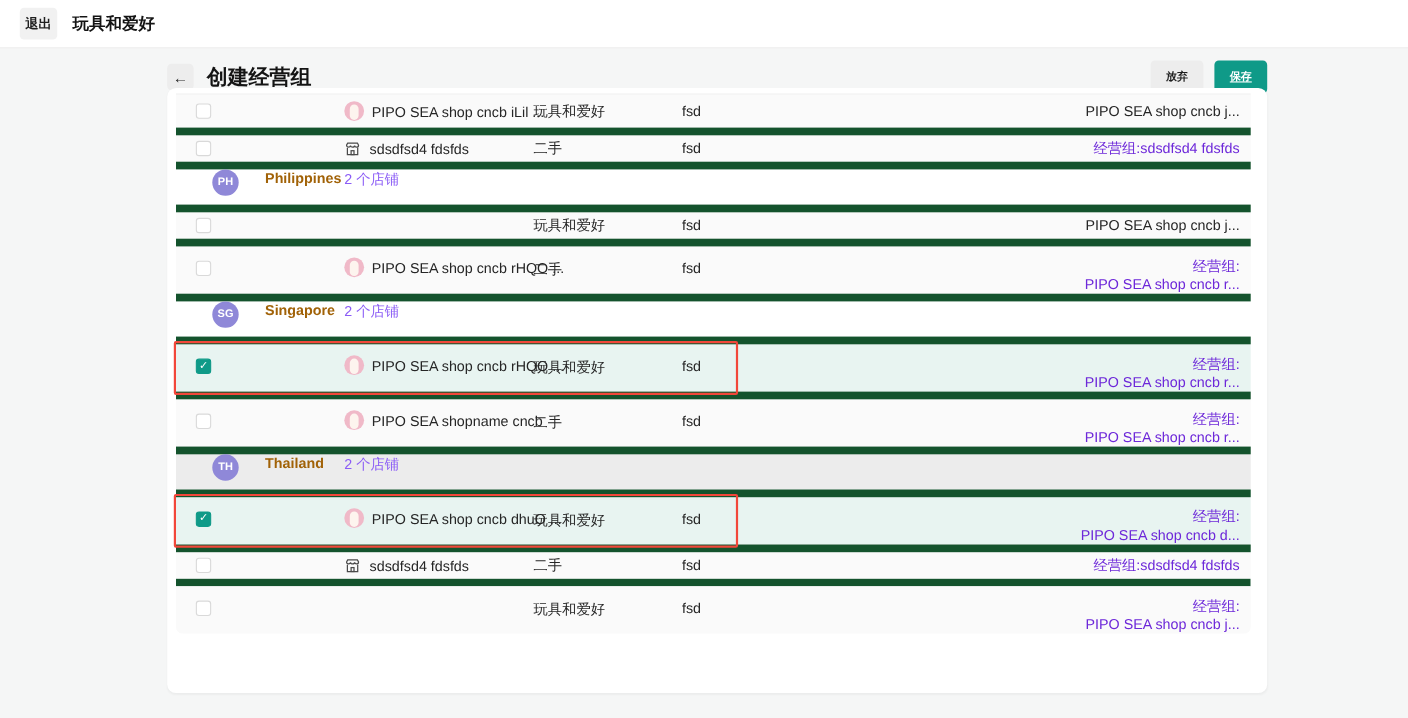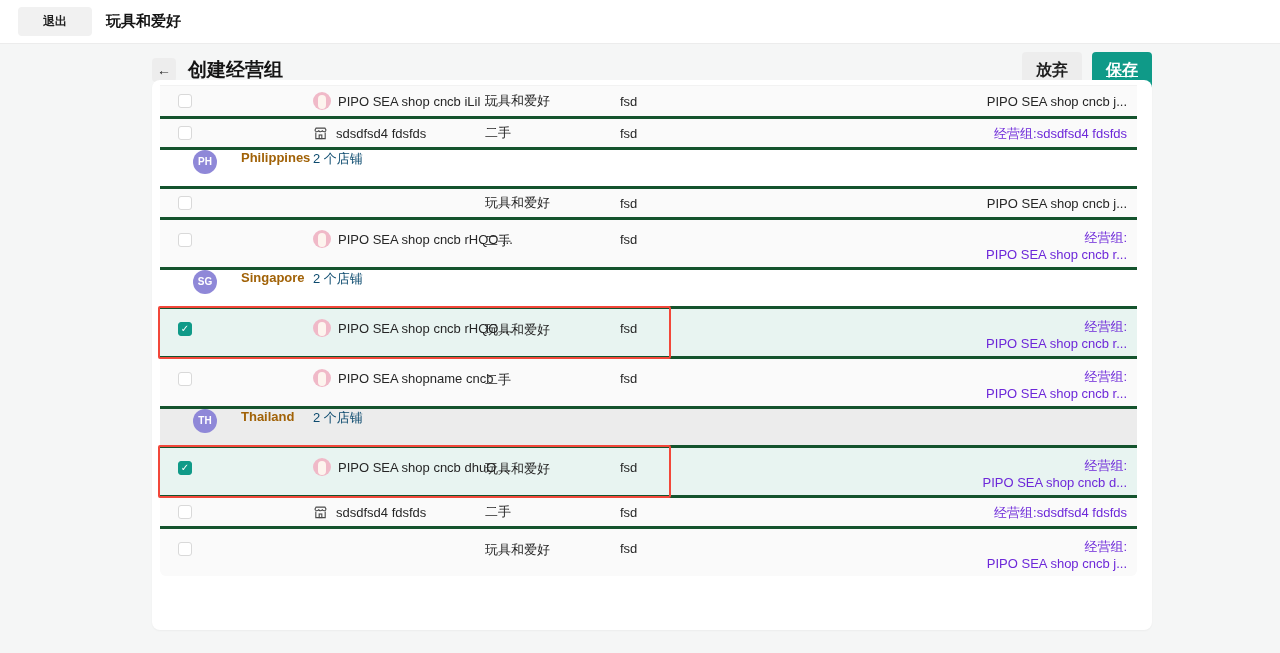--- a/index.html
+++ b/index.html
@@ -2,44 +2,44 @@
 <html><head>
 <meta charset="utf-8">
 <style>
   * { margin:0; padding:0; box-sizing:border-box; }
   html,body { width:1280px; height:653px; overflow:hidden;
     font-family:"Liberation Sans","DejaVu Sans",sans-serif; background:#f5f6f6; }
 
   
   .topbar { height:44px; background:#ffffff; border-bottom:1px solid #ececec;
     display:flex; align-items:center; padding:0 18px; gap:14px; }
-  .exit-btn { background:#f1f1f1; border:none; border-radius:4px; padding:6px 25px;
+  .exit-btn { background:#f1f1f1; border:none; border-radius:4px; padding:6px 5px;
     font-size:12px; font-weight:600; color:#1f1f1f; cursor:pointer; }
   .app-title { font-size:15px; font-weight:700; color:#141414; }
 
   
   .page { position:relative; height:608px;padding-left:12px; }
   .page-header { position:absolute; left:152px; right:128px; top:8px; height:36px;
     display:flex; align-items:center; }
   .back-btn { width:24px; height:24px; background:#ededed; border:none; border-radius:4px;
     font-size:14px; color:#1f1f1f; cursor:pointer; line-height:22px; }
   .back-btn::before { content:"←"; }
   .page-title { font-size:19px; font-weight:700; color:#141414; margin-left:12px; }
   .header-spacer { flex:1; }
-  .btn { border:none; border-radius:4px; padding:8px 14px; font-size:16px;
+  .btn { border:none; border-radius:4px; padding:8px 14px; font-size:10px;
     font-weight:600; cursor:pointer; }
   .btn-discard { background:#ededed; color:#1f1f1f; margin-right:10px; }
   .btn-save { background:#0f9a88; color:#ffffff;text-decoration:underline; }
 
   
   .card { position:absolute; left:152px; top:36px; width:1000px; height:550px;
     background:#ffffff; border-radius:8px; box-shadow:0 1px 2px rgba(0,0,0,0.04);
     overflow:hidden; }
   .rows { margin:5px 15px 0 8px; }
-  .row { position:relative; border-top:3px solid #14532d; }
+  .row { position:relative; border-top:7px solid #14532d; }
   .row:first-child { border-top:1px solid #f2f2f2; }
   .shop-row { background:#fafafa; height:31px; }
   .shop-row.tall { height:50px; }
   .shop-row.selected { background:#e8f4f1; }
   .rows .row:last-child { border-radius:0 0 6px 6px; }
 
   .cell { position:absolute; font-size:13px; color:#262626; white-space:nowrap; }
   .shop-row.short .cell { top:50%; transform:translateY(-50%); }
   .shop-row.tall  .cell { top:12px; }
 
@@ -67,21 +67,21 @@
   .store-icon { width:16px; height:16px; display:flex; align-items:center; flex:0 0 16px; }
 
   
   .group-row { background:#ffffff; height:39px; display:flex; 
     padding-left:33px; position:relative; }
   .group-row.highlighted { background:#ececec; }
   .country-avatar { width:24px; height:24px; border-radius:50%; background:#8f88d8;
     color:#ffffff; font-size:10px; font-weight:700; text-align:center; line-height:24px;
     flex:0 0 24px; }
   .country-name { font-size:13px; font-weight:700; color:#a16207; margin-left:24px; }
-  .shop-count { position:absolute; left:153px; font-size:13px; color:#0c4a6e; }
+  .shop-count { position:absolute; left:153px; font-size:13px; color:#8b5cf6; }
 
   
   .red-box { position:absolute; left:-2px; top:-3px; width:513px; height:calc(100% + 6px);
     border:2px solid #f2473a; border-radius:2px; z-index:4; pointer-events:none; }
 </style>
 </head>
 <body>
 
 <header class="topbar">
   <button class="exit-btn">退出</button>

